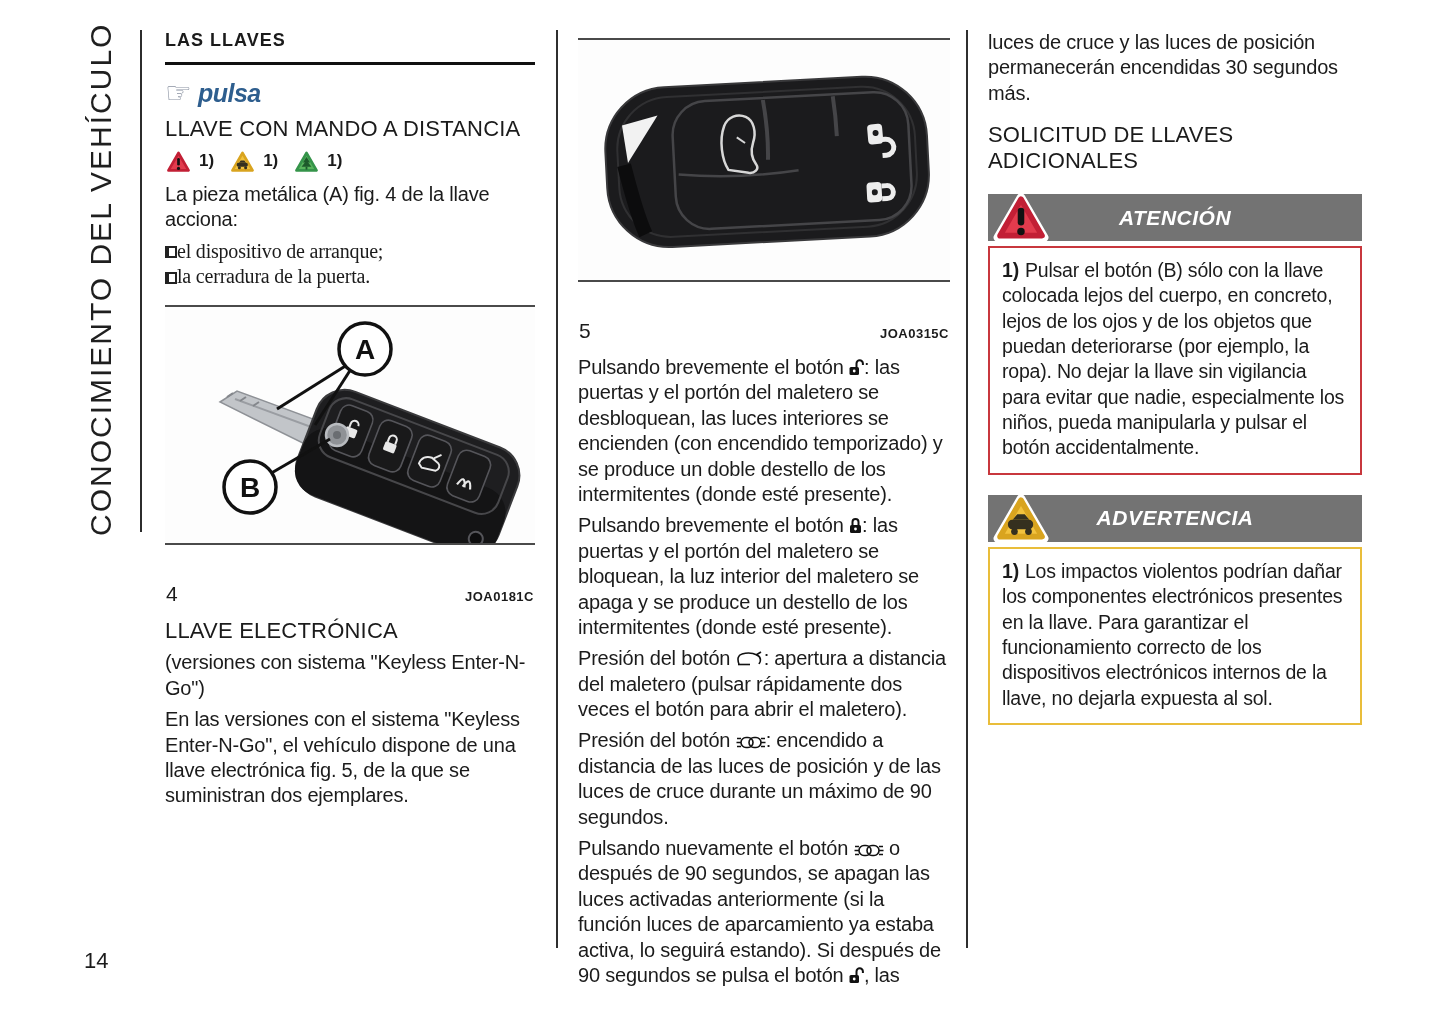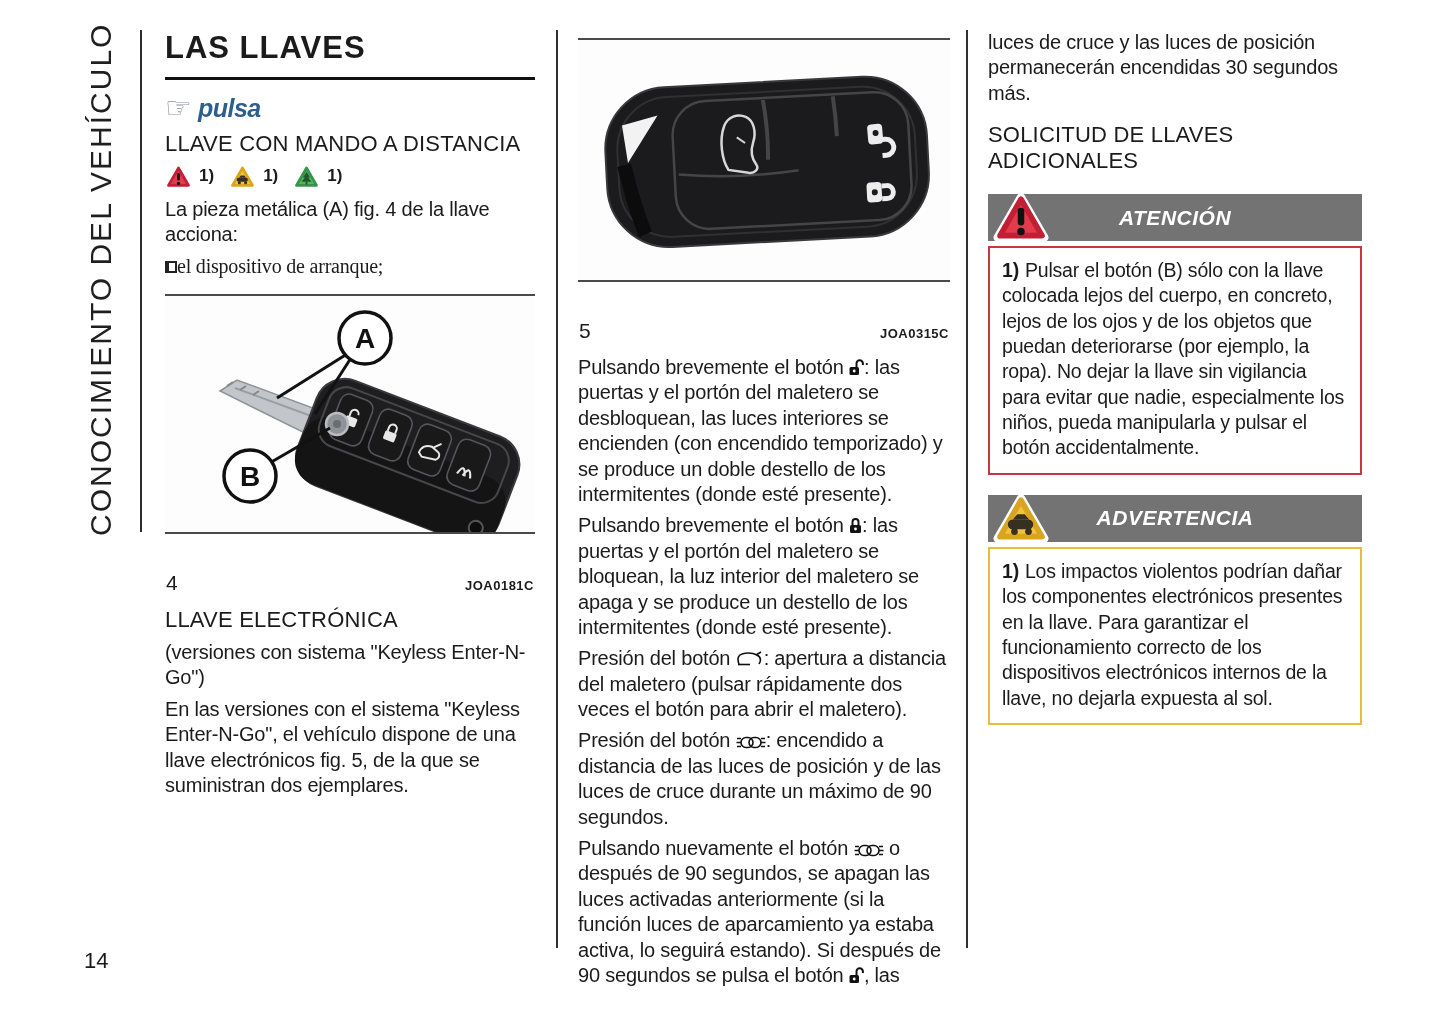--- a/index.html
+++ b/index.html
@@ -17,21 +17,21 @@
   .page-number{ position:absolute; left:84px; top:948px; font-size:22px; }
 
   
   .col{ position:absolute; top:30px; }
   .col1{ left:165px; width:370px; }
   .col2{ left:578px; width:372px; }
   .col3{ left:988px; width:374px; }
   .vdiv{ position:absolute; top:30px; width:2px; height:918px; background:#2f2f2f; }
   .vdiv1{ left:556px; } .vdiv2{ left:966px; }
 
-  h1.doc-title{ font-size:31px; font-weight:800; letter-spacing:1px;
+  h1.doc-title{ font-size:18px; font-weight:800; letter-spacing:1px;
     padding-bottom:11px; border-bottom:3px solid #101010; margin-bottom:13px; }
   h2.sec{ font-size:22px; font-weight:400; letter-spacing:.2px; line-height:1.18; margin:8px 0 7px; }
 
   .elum-row{ display:flex; align-items:center; gap:6px; margin:2px 0 8px; }
   .hand-glyph{ font-size:30px; color:#8b93a2; line-height:1; }
   .elum-text{ font-size:25px; font-weight:700; font-style:italic; color:#2e5e8e; letter-spacing:-0.5px; }
 
   .warn-row{ display:flex; align-items:center; gap:7px; margin:4px 0 8px; }
   .warn-row .ref{ font-size:17px; font-weight:700; margin-right:8px; }
 
@@ -110,20 +110,24 @@
           </svg>
       </span>
       <span class="ref">1)</span>
     </div>
 
     <p class="body">La pieza metálica (A) fig. 4 de la llave acciona:</p>
     <div class="bullet-line">
       <span class="sq"></span>
       <span>el dispositivo de arranque;</span>
     </div>
+    <div class="bullet-line">
+      <span class="sq"></span>
+      <span>la cerradura de la puerta.</span>
+    </div>
 
     <div class="figure">
       <svg width="370" height="236" viewBox="0 0 370 236">
         <rect width="370" height="236" fill="#fdfdfd"></rect>
 
         <polygon points="55,95 72,84 175,122 183,140 160,147" fill="#c2c5c9" stroke="#8e9196" stroke-width="1.5"></polygon>
         <line x1="70" y1="92" x2="168" y2="128" stroke="#9a9da2" stroke-width="2"></line>
         <path d="M62 90 l6 -4 M75 94 l6 -4 M88 99 l6 -4" stroke="#84878c" stroke-width="2" fill="none"></path>
 
         <g transform="rotate(21 240 165)">
@@ -160,21 +164,21 @@
       </svg>
     </div>
     <div class="fig-caption">
       <span class="fig-num">4</span>
       <span class="fig-code">JOA0181C</span>
     </div>
 
 
     <h2 class="sec">LLAVE ELECTRÓNICA</h2>
     <p class="body">(versiones con sistema "Keyless Enter-N-Go")</p>
-    <p class="body">En las versiones con el sistema "Keyless Enter-N-Go", el vehículo dispone de una llave electrónicos fig. 5, de la que se suministran dos ejemplares.</p>
+    <p class="body">En las versiones con el sistema "Keyless Enter-N-Go", el vehículo dispone de una llave electrónica fig. 5, de la que se suministran dos ejemplares.</p>
   </div>
 
   <div class="col col2">
 
     <div class="figure" style="margin-top:8px">
       <svg width="372" height="240" viewBox="0 0 372 240">
         <rect width="372" height="240" fill="#fdfdfd"></rect>
         <g transform="rotate(-3 186 120)">
           <rect x="28" y="42" width="322" height="160" rx="62" fill="#1b1b1d" stroke="#39393b" stroke-width="2"></rect>
           <rect x="40" y="52" width="298" height="140" rx="52" fill="none" stroke="#303032" stroke-width="2"></rect>

